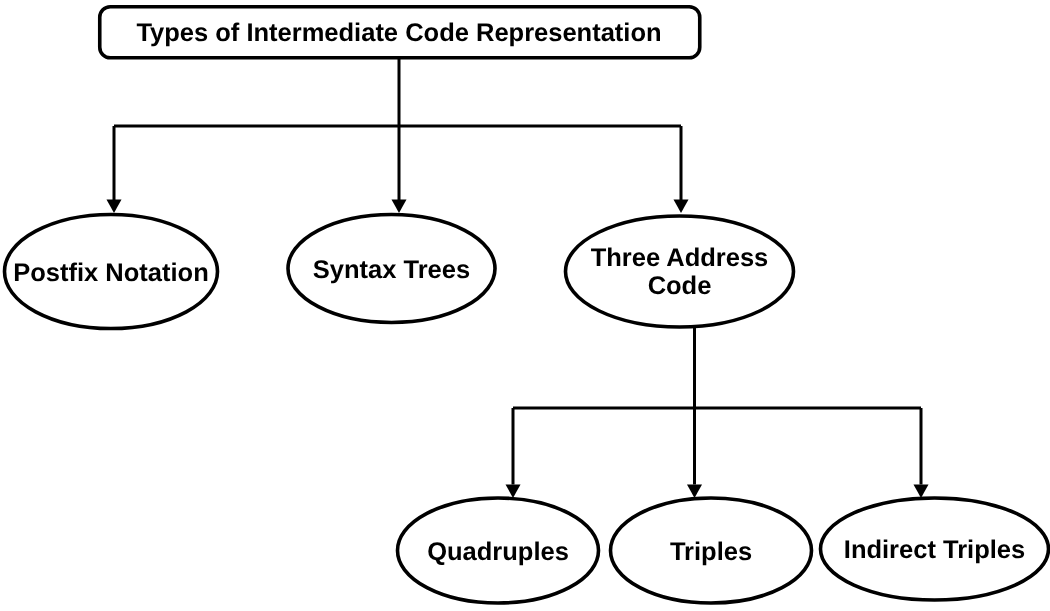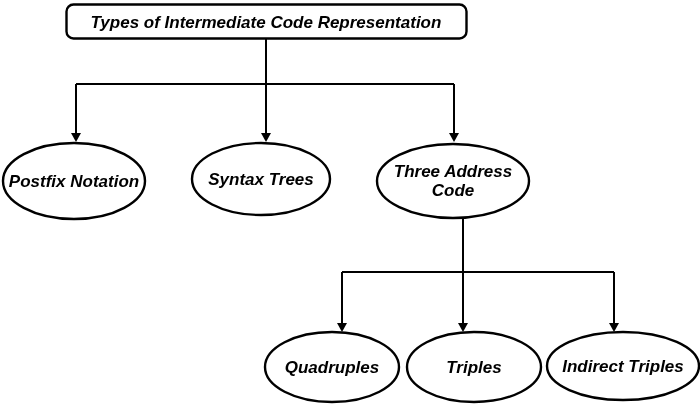--- a/index.html
+++ b/index.html
@@ -6,21 +6,20 @@
     margin: 0;
     padding: 0;
     background: #ffffff;
   }
   .canvas {
     position: relative;
     width: 700px;
     height: 407px;
     background: #ffffff;
     overflow: hidden;
-    font-style: italic;
   }
   svg { display: block; }
   .edge {
     stroke: #000000;
     stroke-width: 2;
     fill: none;
   }
   .arrowhead {
     fill: #000000;
     stroke: none;

